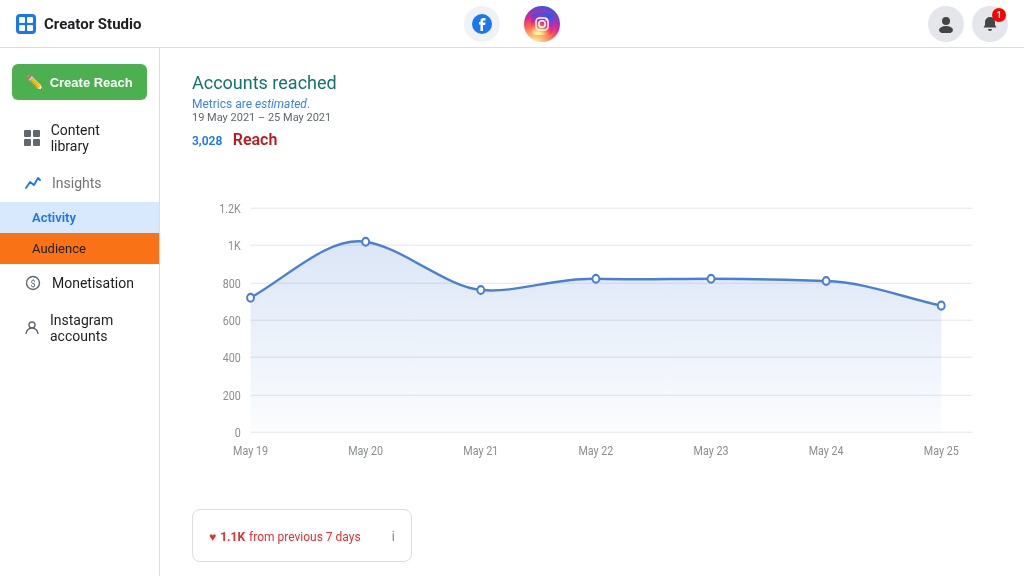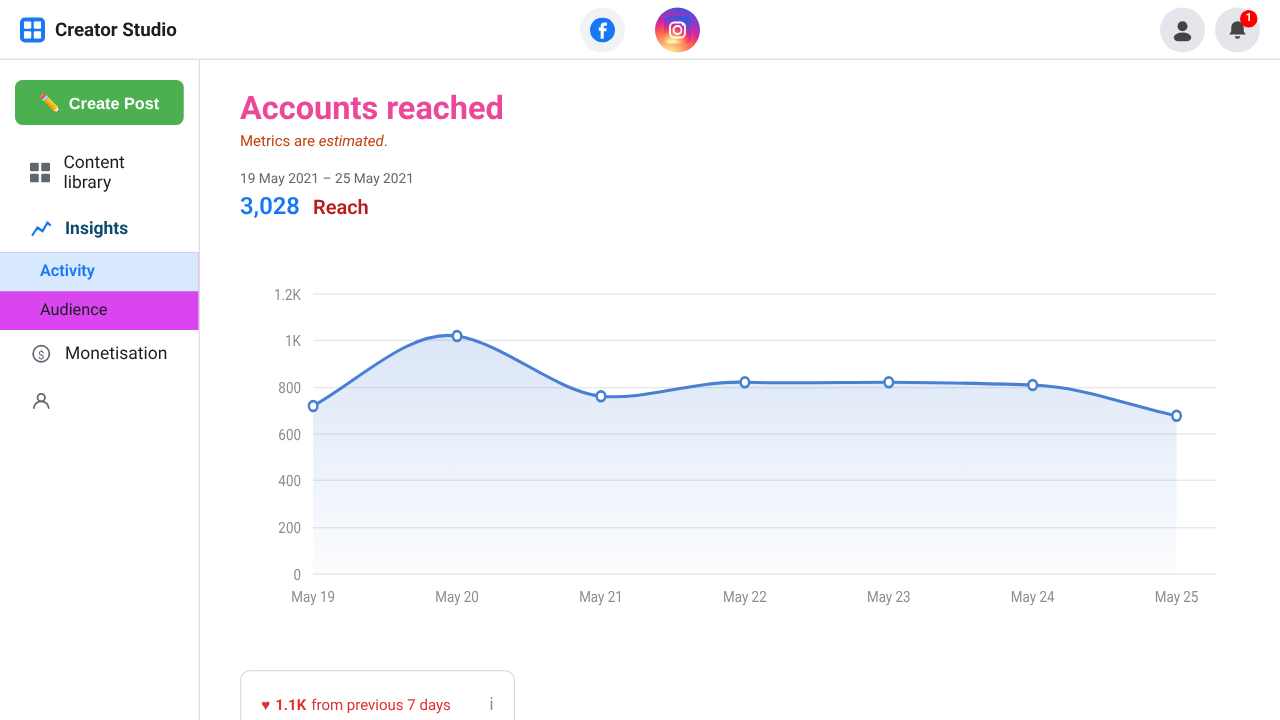--- a/index.html
+++ b/index.html
@@ -19,37 +19,37 @@
 
     
     .main-layout { display: flex; flex: 1; overflow: hidden; }
 
     
     .sidebar { width: 160px; background: #fff; border-right: 1px solid #ddd; display: flex; flex-direction: column; padding: 8px 0; overflow-y: auto; flex-shrink: 0; }
     .create-post-btn { margin: 8px 12px 12px; background: #4CAF50; color: white; border: none; border-radius: 6px; padding: 10px 0; font-size: 13px; font-weight: 600; cursor: pointer; display: flex; align-items: center; justify-content: center; gap: 6px; }
     .create-post-btn .icon { font-size: 14px; }
     .sidebar-item { display: flex; align-items: center; gap: 10px; padding: 10px 24px; cursor: pointer; font-size: 14px; color: #1c1e21; border-radius: 0; }
     .sidebar-item .item-icon { width: 18px; height: 18px; display: flex; align-items: center; justify-content: center; font-size: 15px; color: #606770; }
-    .sidebar-item.active { color: #0c4a6e; font-weight: 700; }
+    .sidebar-item.active { color: #737373; font-weight: 400; }
     .sidebar-item.active .item-icon { color: #1877f2; }
-    .sidebar-sub { background: #d946ef; }
+    .sidebar-sub { background: #f97316; }
     .sidebar-sub-item { padding: 8px 16px 8px 32px; font-size: 13px; color: #1c1e21; cursor: pointer; }
     .sidebar-sub-item.active { color: #1877f2; font-weight: 600; background: #d8e8fd; }
 
     
     .content { flex: 1; overflow-y: auto; background: #f0f2f5; padding: 0; }
     .content-inner { background: #fff; min-height: 100%; padding: 24px 32px; }
 
     
-    .section-title { font-size: 26px; font-weight: 700; color: #ec4899; margin-bottom: 4px; }
-    .section-subtitle { font-size: 12px; color: #c2410c; margin-bottom: 16px; }
+    .section-title { font-size: 18px; font-weight: 400; color: #0f766e; margin-bottom: 4px; }
+    .section-subtitle { font-size: 12px; color: #3b82f6; }
     .section-subtitle em { font-style: italic; }
     .date-range { font-size: 11px; color: #606770; margin-bottom: 4px; }
     .reach-value { font-size: 18px; font-weight: 700; color: #1c1e21; margin-bottom: 16px; }
-    .reach-value span { color: #1877f2; font-size: 19px; font-weight: 600; }
+    .reach-value span { color: #1877f2; font-size: 12px; font-weight: 600; }
 
     .chart-container { width: 100%; height: 280px; position: relative; margin-bottom: 32px; margin-top: 48px; }
     svg.chart { width: 100%; height: 100%; }
 
     
     .cards-row { display: flex; gap: 16px; }
     .metric-card { background: #fff; border: 1px solid #ddd; border-radius: 8px; padding: 16px; min-width: 220px; }
     .metric-value { font-size: 20px; font-weight: 700; color: #1c1e21; }
     .metric-change { font-size: 12px; color: #e03030; display: flex; align-items: center; gap: 4px; margin-top: 4px; }
     .metric-change .heart { color: #e03030; }
@@ -111,21 +111,21 @@
       <div class="badge">1</div>
     </div>
   </div>
 </div>
 
 <div class="main-layout">
 
   <div class="sidebar">
     <button class="create-post-btn">
       <span class="icon">✏️</span>
-      <span>Create Post</span>
+      <span>Create Reach</span>
     </button>
 
     <div class="sidebar-item">
       <span class="item-icon">
         <svg width="16" height="16" viewBox="0 0 16 16">
             <rect x="0" y="0" width="7" height="7" rx="1" fill="currentColor"></rect>
             <rect x="9" y="0" width="7" height="7" rx="1" fill="currentColor"></rect>
             <rect x="0" y="9" width="7" height="7" rx="1" fill="currentColor"></rect>
             <rect x="9" y="9" width="7" height="7" rx="1" fill="currentColor"></rect>
           </svg>
@@ -161,20 +161,21 @@
       <span>Monetisation</span>
     </div>
 
     <div class="sidebar-item">
       <span class="item-icon">
         <svg width="16" height="16" viewBox="0 0 16 16">
             <circle cx="8" cy="5" r="3" fill="none" stroke="currentColor" stroke-width="1.4"></circle>
             <path d="M2 14c0-3.3 2.7-6 6-6s6 2.7 6 6" fill="none" stroke="currentColor" stroke-width="1.4"></path>
           </svg>
       </span>
+      <span>Instagram accounts</span>
     </div>
   </div>
 
   <div class="content">
     <div class="content-inner">
 
       <div>
         <h2 class="section-title">Accounts reached</h2>
         <p class="section-subtitle">
           <span>Metrics are </span><em>estimated</em><span>.</span>

